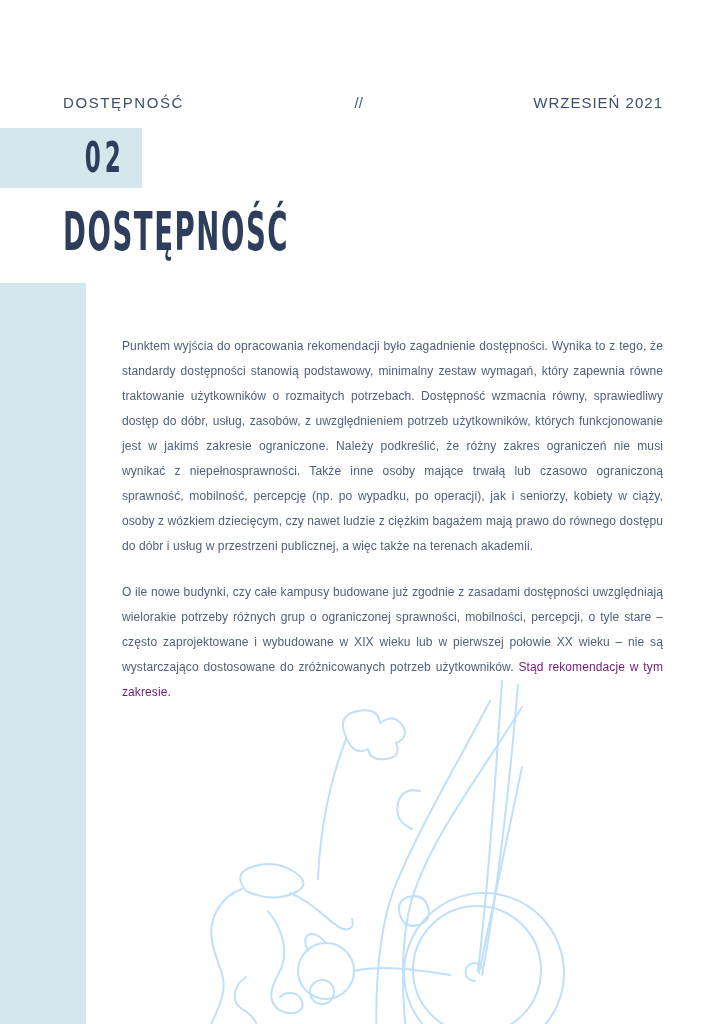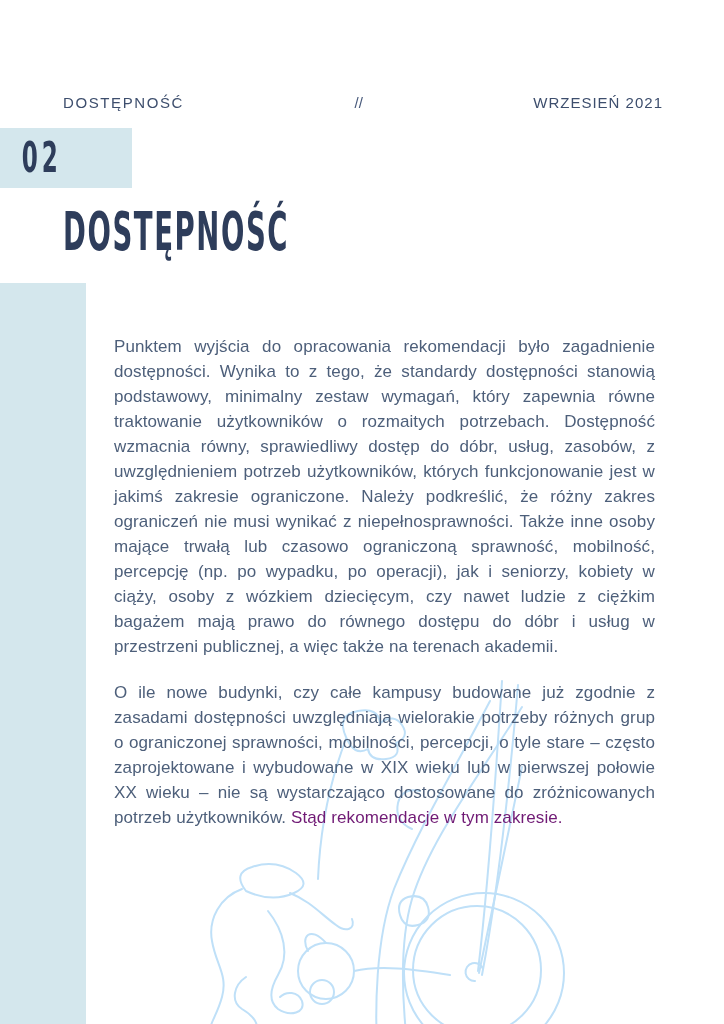--- a/index.html
+++ b/index.html
@@ -11,44 +11,44 @@
   
   .running-header {
     position:absolute; left:63px; top:52px; width:600px;
     display:flex; justify-content:space-between; align-items:baseline;
     color:#3d4e6d; font-size:15px; letter-spacing:1.6px; line-height:1;
   }
   .running-header .sep { letter-spacing:0; color:#46587a; }
   .running-header .date { letter-spacing:1.0px; }
   
   .num-box {
-    position:absolute; left:0; top:85px; width:132px; height:60px;
-    background:#d4e7ed; display:flex; align-items:center; justify-content:flex-start;
+    position:absolute; left:0; top:85px; width:142px; height:60px;
+    background:#d4e7ed; display:flex; align-items:center; justify-content:flex-end;
   }
   .num {
     font-family:"DejaVu Sans", sans-serif; font-weight:bold; color:#2e3d5b;
     font-size:42px; line-height:1; letter-spacing:7px; text-indent:7px;
     transform:scaleX(0.55); white-space:nowrap;
   }
   
   .section-title {
     position:absolute; left:63px; top:161px;
     font-family:"DejaVu Sans", sans-serif; font-weight:bold; color:#2e3d5b;
     font-size:53px; line-height:1.05; letter-spacing:3px; white-space:nowrap;
     transform:scaleX(0.52); transform-origin:left top;
   }
   
   .side-bar {
     position:absolute; left:0; top:240px; width:86px; height:781px;
     background:#d4e7ed;
   }
   
   .text-block {
-    position:absolute; left:114px; top:291px; width:541px; z-index:2;
-    color:#4d5f7a; font-size:17px; line-height:25px; text-align:justify;
+    position:absolute; left:122px; top:291px; width:541px; z-index:2;
+    color:#4d5f7a; font-size:12px; line-height:25px; text-align:justify;
     letter-spacing:0.1px;
   }
   .text-block p { margin:0 0 21px 0; }
   .text-block p:last-child { margin-bottom:0; }
   .bold-tail { font-weight:normal; color:#701a75; }
   
   .illustration {
     position:absolute; left:150px; top:636px; width:430px; height:388px; z-index:1;
   }
 </style>

